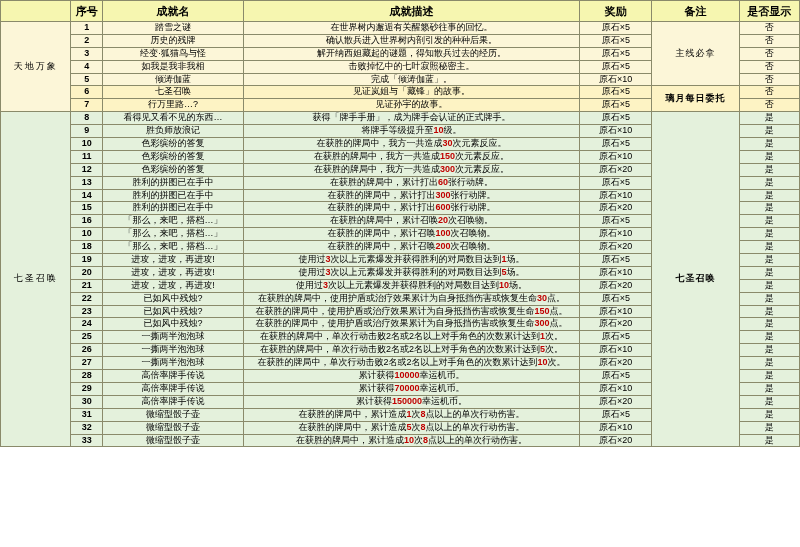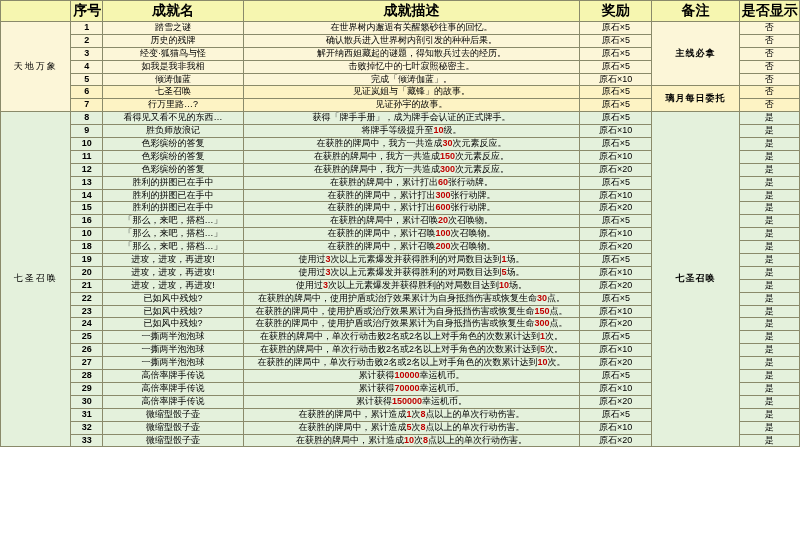--- a/index.html
+++ b/index.html
@@ -37,21 +37,21 @@
   col.c-name  { width: 140px; }
   col.c-desc  { width: 335px; }
   col.c-rew   { width: 72px; }
   col.c-note  { width: 87px; }
   col.c-show  { width: 60px; }
 
   
   tr.head td {
     background: #f6f6b0;
     font-weight: bold;
-    font-size: 14px;
+    font-size: 11px;
     height: 18px;
   }
   td.head-cat { background: #f6f6b0; }
 
   
   td.cat {
     background: #cfe7f5;
     font-size: 19px;
     font-weight: normal;
     letter-spacing: 2px;
@@ -68,21 +68,21 @@
   tr.sec-b td { background: #e4f1dc; }
 
   td.idx { font-weight: bold; font-size: 10px; }
   td.name { font-weight: normal; font-size: 9px; }
   td.desc { font-size: 9px; }
   td.rew { font-size: 9px; }
   td.show { font-size: 9px; }
 
   td.note-merge {
     background: #f6f6b0;
-    font-weight: bold;
+    font-weight: normal;
     font-size: 13px;
     letter-spacing: 1px;
   }
   td.note-merge2 {
     background: #fdf3c4;
     font-weight: bold;
     font-size: 11px;
     letter-spacing: 1px;
   }
   td.note-vert {

